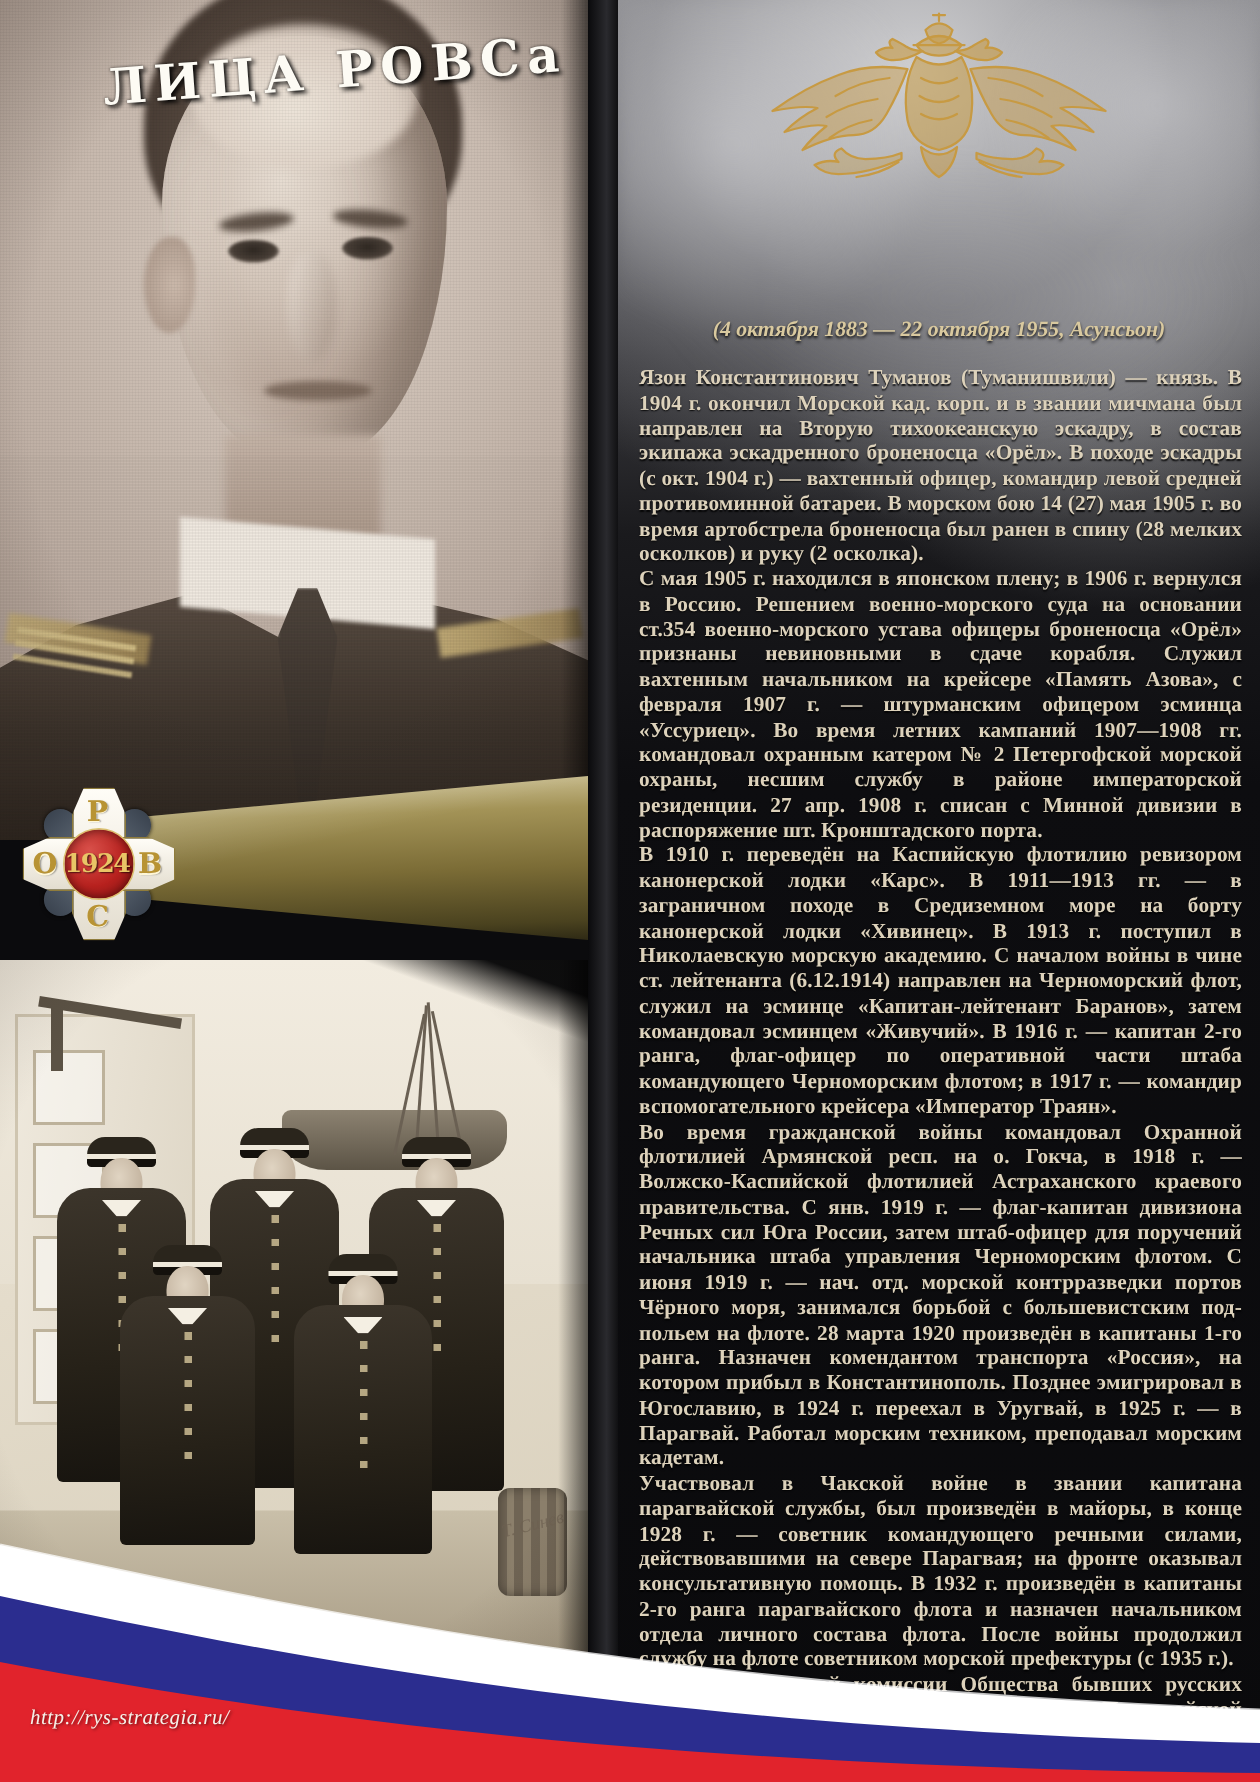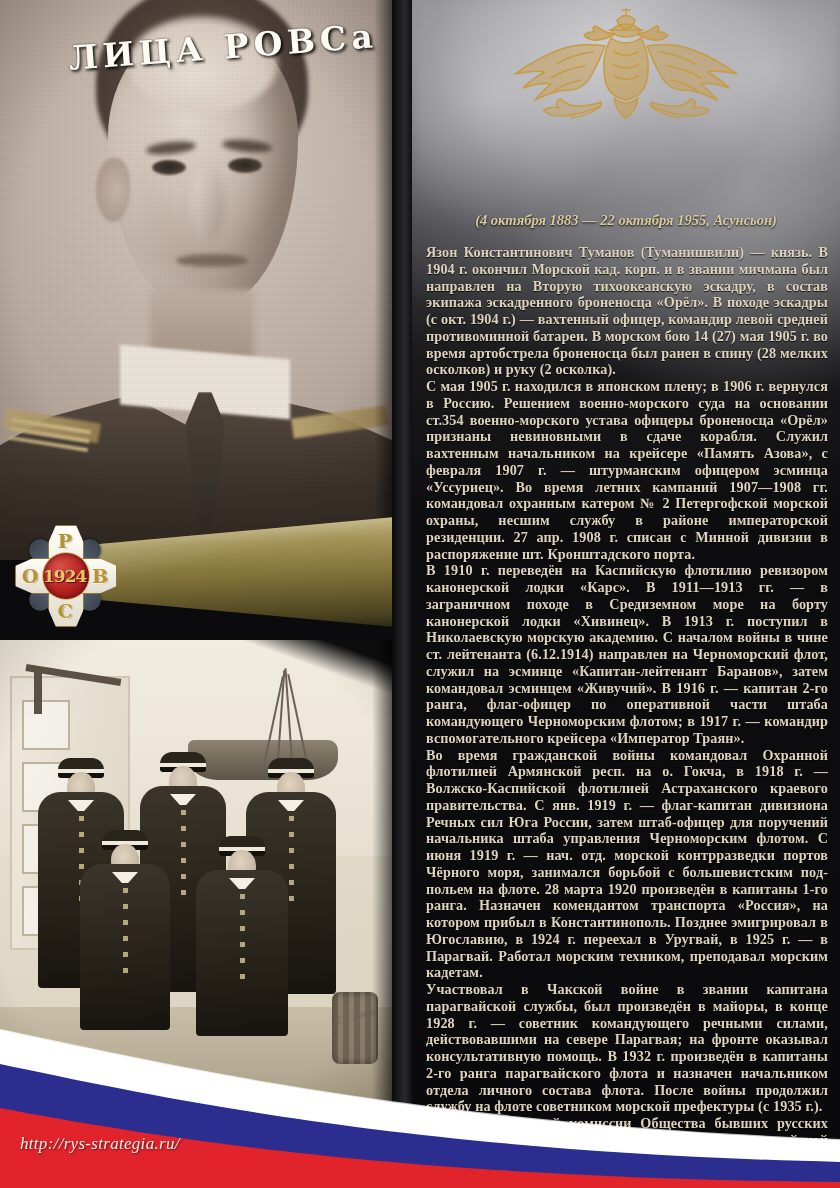--- a/index.html
+++ b/index.html
@@ -448,21 +448,21 @@
     overflow:hidden;
     pointer-events:none;
   }
   .flag svg{ display:block; width:100%; height:100%; }
   .url{
     position:absolute;
     left:20px; bottom:34px;
     color:#f6f2ea;
     font-family:"Liberation Serif", serif;
     font-style:italic;
-    font-size:17px;
+    font-size:14px;
     letter-spacing:.3px;
     text-shadow:1px 1px 2px rgba(0,0,0,.55);
   }
 </style>
 </head>
 <body>
 
 <div id="poster">
 
   <div class="left-col">

